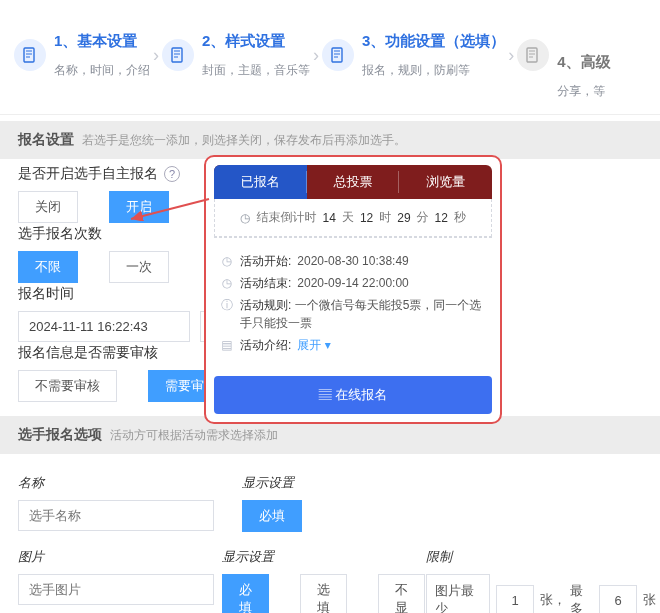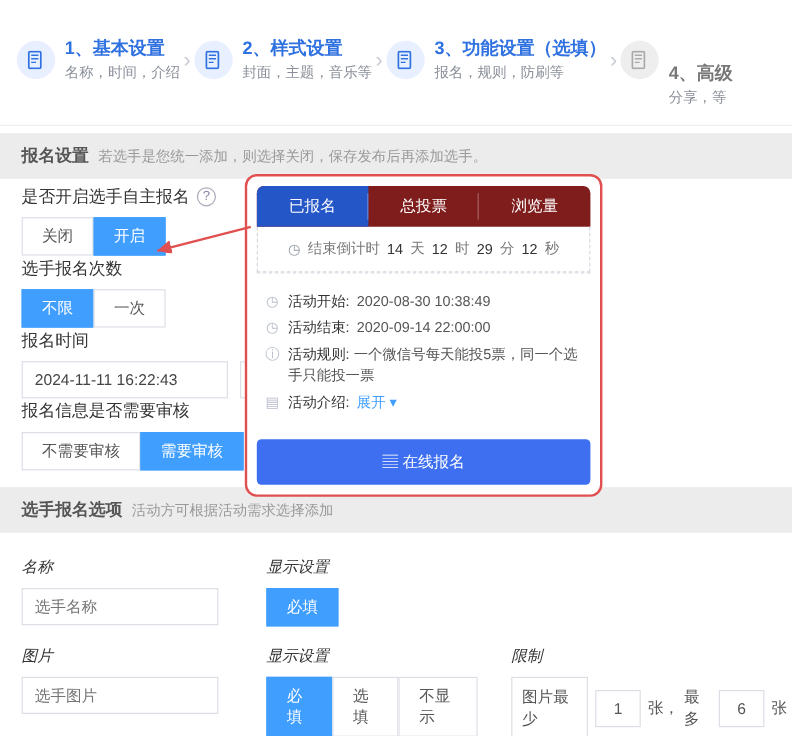--- a/index.html
+++ b/index.html
@@ -23,21 +23,21 @@
   .step { display: flex; align-items: center; gap: 8px; }
   .step-icon {
     width: 32px; height: 32px; border-radius: 50%;
     background: #e8f0ff;
     color: #2f71e0;
     display: flex; align-items: center; justify-content: center;
   }
   .step-icon.disabled { background:#eee; color:#aaa; }
   .step-title { font-size: 15px; font-weight: 600; color:#2f71e0; line-height:1.2; }
   .step-title.disabled { color:#777;margin-top:43px; }
-  .step-sub { font-size: 12px; color:#8a8f99; margin-top:2px; }
+  .step-sub { font-size: 12px; color:#8a8f99; margin-top:12px; }
   .step-arrow { color:#c9ccd4; font-size:18px; padding:0 2px; }
 
   
   .section-bar {
     background:#ececec;
     padding:10px 18px;
     font-size:14px;
     margin-top:6px;
   }
   .section-bar .title { font-weight:600; color:#555; }
@@ -52,21 +52,21 @@
     display:flex; align-items:center;
     color:#333; font-size:14px;
     margin-top:2px; margin-bottom:8px;
   }
   .help-icon {
     width:16px; height:16px; border:1px solid #aab; border-radius:50%;
     color:#88a; font-size:11px; line-height:14px; text-align:center;
     margin-left:6px;
   }
 
-  .btn-group { display:flex; }
+  .btn-group { display:flex;gap:31px; }
   .tab-btn {
     border:1px solid #dcdfe6;
     padding:6px 16px;
     font-size:13px;
     background:#fff;
     color:#555;
     cursor:pointer;
   }
   .tab-btn.active {
     background:#409eff;
@@ -169,21 +169,21 @@
   
   .options-wrap { padding: 4px 18px 10px 18px; }
   .opt-row { display:flex; gap:28px; margin-top:4px; }
   .opt-col { min-width:176px; }
   .opt-col.wide { min-width:230px; flex:1; }
   .opt-label { font-size:13px; color:#333; margin:12px 0 8px;font-style:italic; }
   .text-input {
     border:1px solid #dcdfe6;
     padding:7px 10px;
     font-size:13px;
-    width:164px;
+    width:196px;
     color:#999;
   }
   .mini-input {
     border:1px solid #dcdfe6;
     padding:7px 6px;
     font-size:13px;
     width:38px;
     color:#555;
     text-align:center;
     margin:0 2px;

